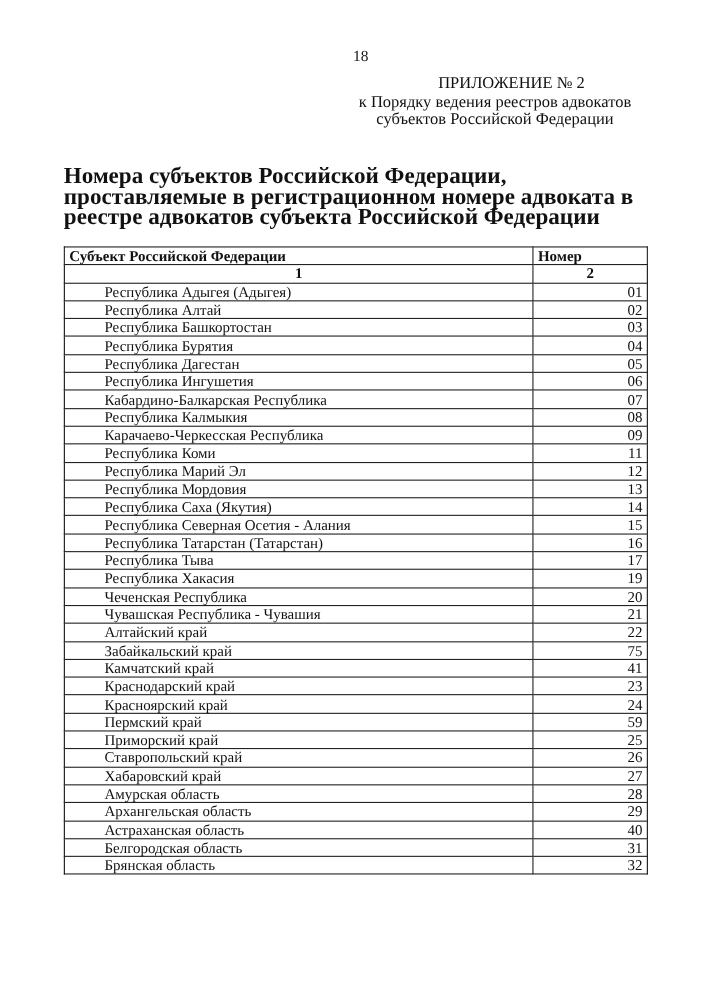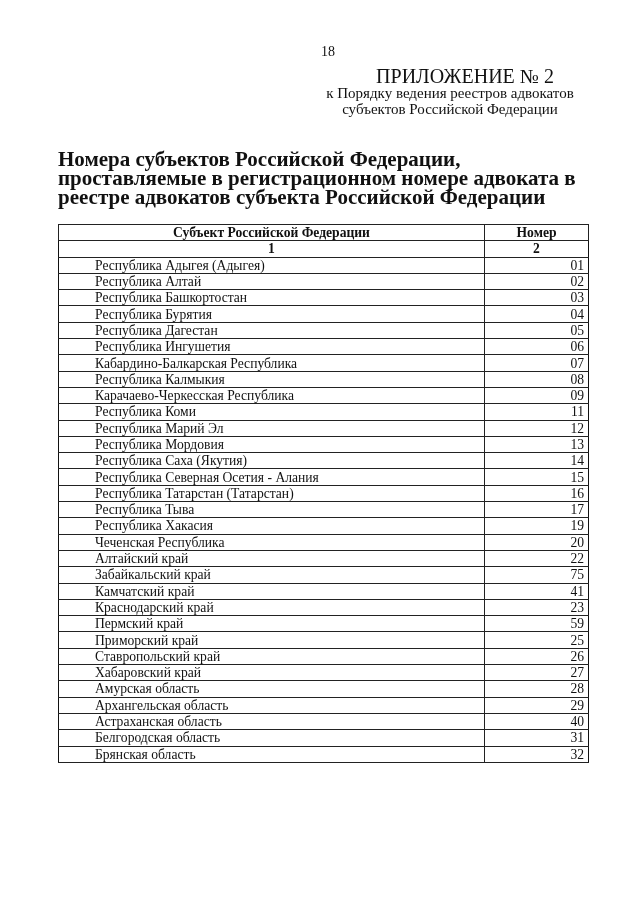--- a/index.html
+++ b/index.html
@@ -9,34 +9,34 @@
     color: #111;
   }
   .page-number {
     position: absolute; top: 44px; left: 0; width: 640px;
     text-align: center; font-size: 14px; padding-left: 16px; box-sizing: border-box;
   }
   .appendix {
     position: absolute; top: 68px; left: 300px; width: 300px;
     text-align: center; font-size: 15px; line-height: 16.5px;
   }
-  .appendix .head { font-size: 20px; padding-left: 30px; }
+  .appendix .head { font-size: 15px; padding-left: 30px; }
   .title {
     position: absolute; top: 150px; left: 58px; width: 530px;
     text-align: left; font-weight: bold; font-size: 21px; line-height: 19px;
   }
   table.regions {
     position: absolute; top: 224px; left: 58px; width: 531px;
     border-collapse: collapse; font-size: 13.6px;
   }
   table.regions td, table.regions th {
     border: 1px solid #222; height: 15.3px; padding: 0 4px; line-height: 15px;
     white-space: nowrap;
   }
-  table.regions th { font-weight: bold; text-align: center; }
+  table.regions th { font-weight: bold; text-align: left; }
   table.regions tr.colnum td { text-align: center; font-weight: bold; }
   table.regions td.num { text-align: right; width: 95px; }
   table.regions td.name { text-align: left; padding-left: 36px; }
   table.regions tbody tr td:first-child { border-left: 1.5px solid #111; }
   table.regions tbody tr td:last-child { border-right: 1.5px solid #111; }
 </style>
 </head>
 <body>
 
 <div class="page-number">18</div>
@@ -127,34 +127,42 @@
       </tr>
       <tr>
         <td class="name">Республика Хакасия</td>
         <td class="num">19</td>
       </tr>
       <tr>
         <td class="name">Чеченская Республика</td>
         <td class="num">20</td>
       </tr>
       <tr>
+        <td class="name">Чувашская Республика - Чувашия</td>
+        <td class="num">21</td>
+      </tr>
+      <tr>
         <td class="name">Алтайский край</td>
         <td class="num">22</td>
       </tr>
       <tr>
         <td class="name">Забайкальский край</td>
         <td class="num">75</td>
       </tr>
       <tr>
         <td class="name">Камчатский край</td>
         <td class="num">41</td>
       </tr>
       <tr>
         <td class="name">Краснодарский край</td>
         <td class="num">23</td>
+      </tr>
+      <tr>
+        <td class="name">Красноярский край</td>
+        <td class="num">24</td>
       </tr>
       <tr>
         <td class="name">Пермский край</td>
         <td class="num">59</td>
       </tr>
       <tr>
         <td class="name">Приморский край</td>
         <td class="num">25</td>
       </tr>
       <tr>

